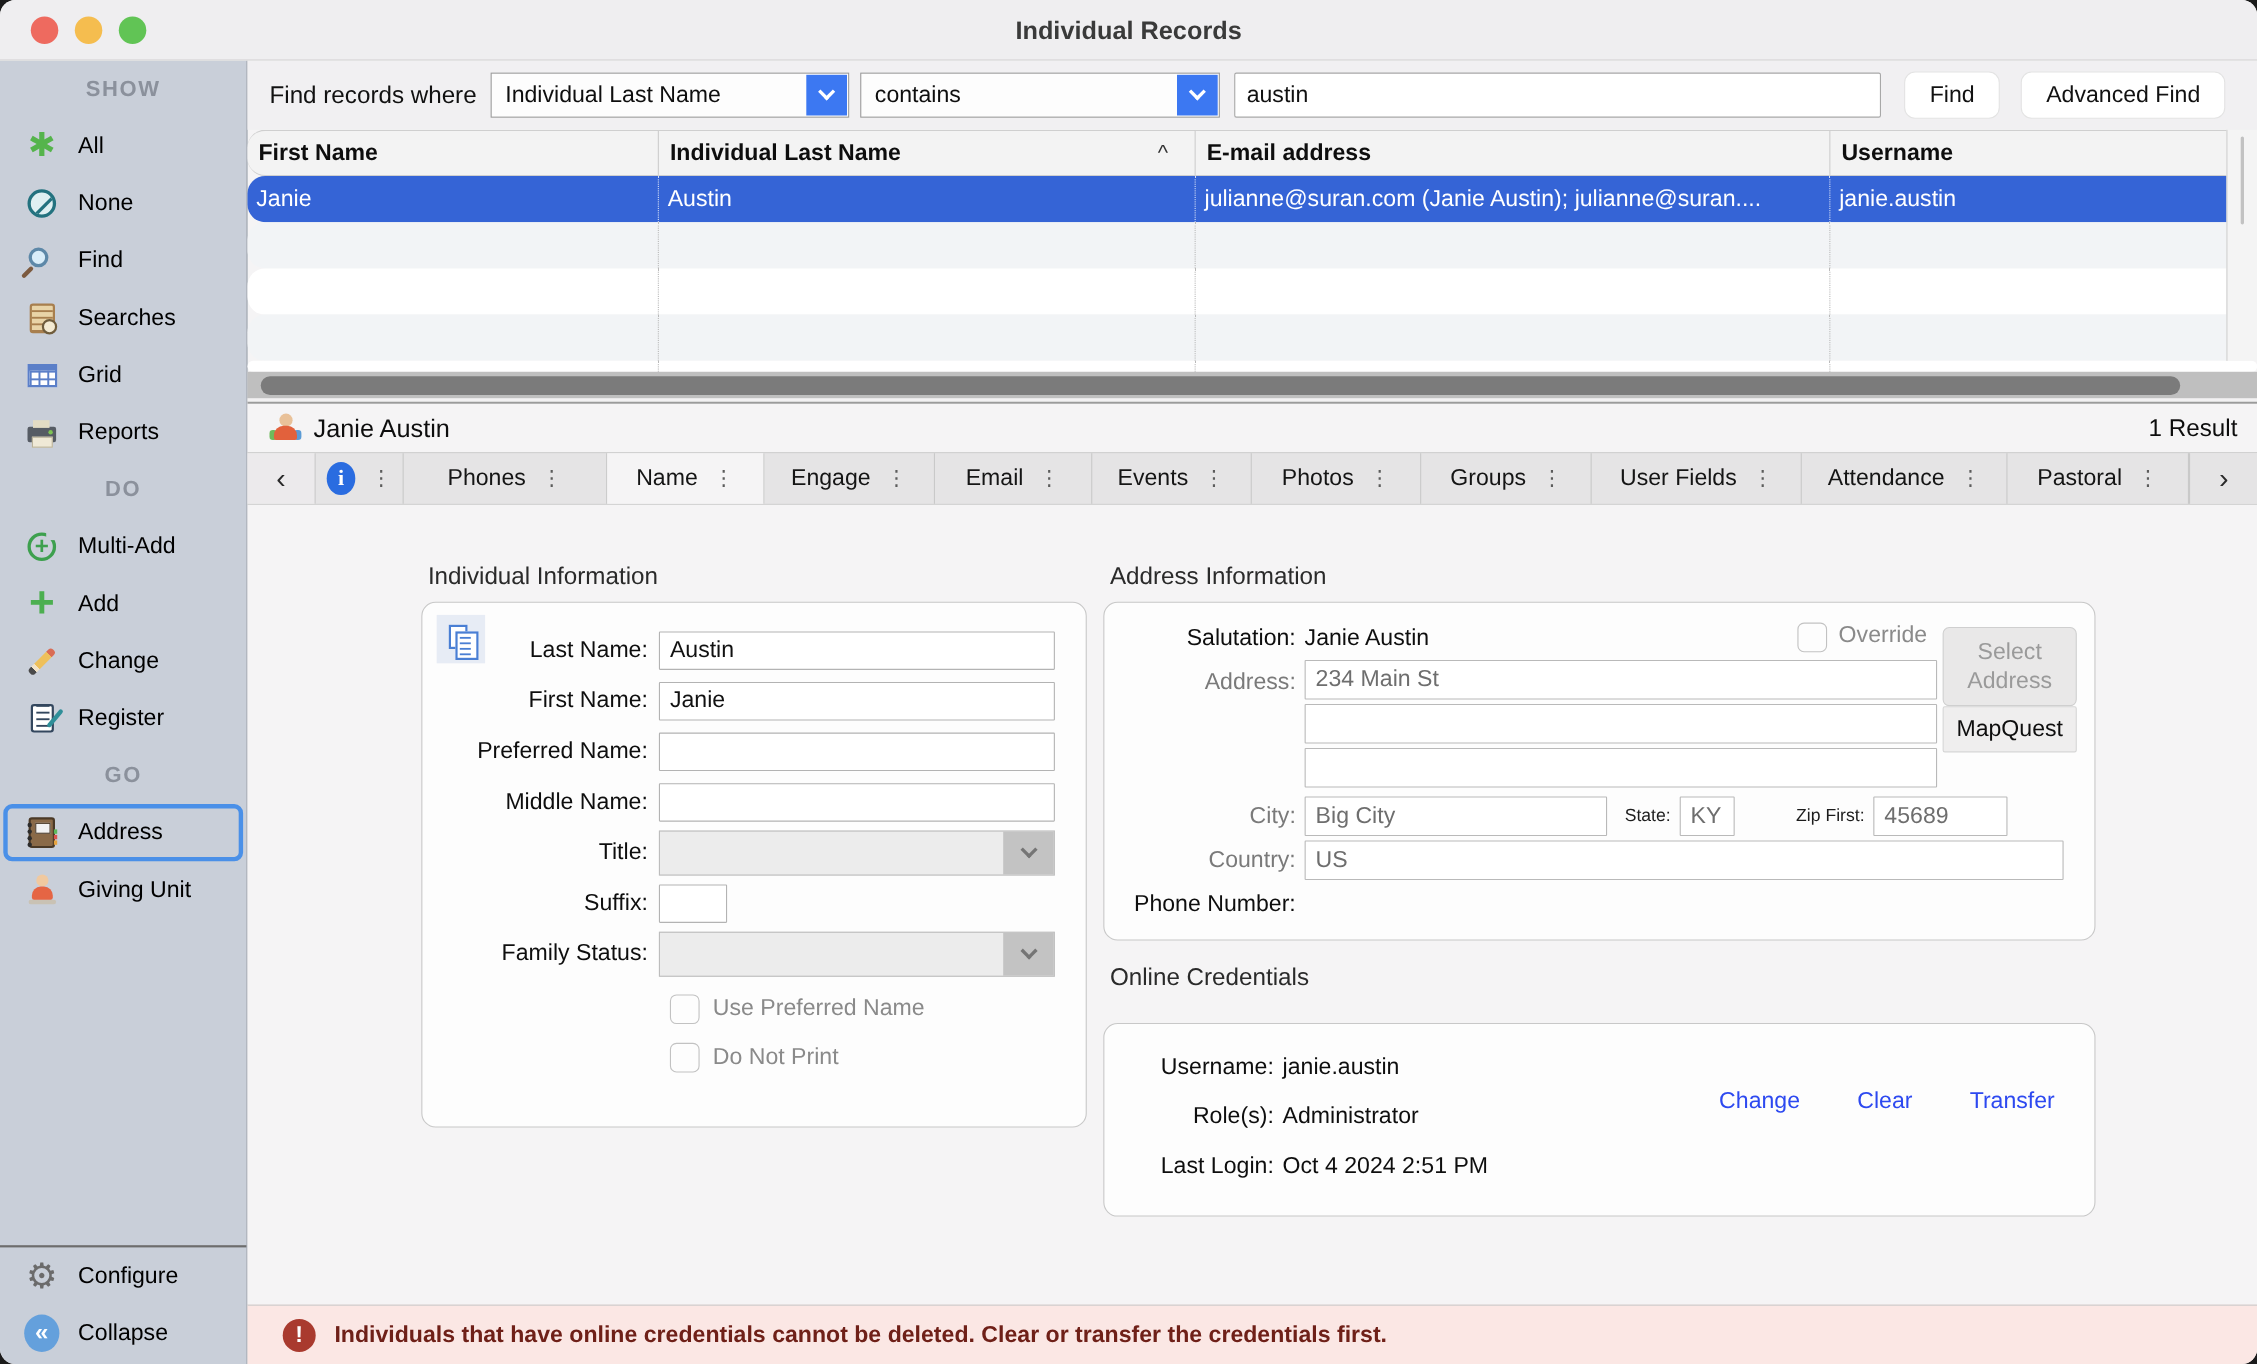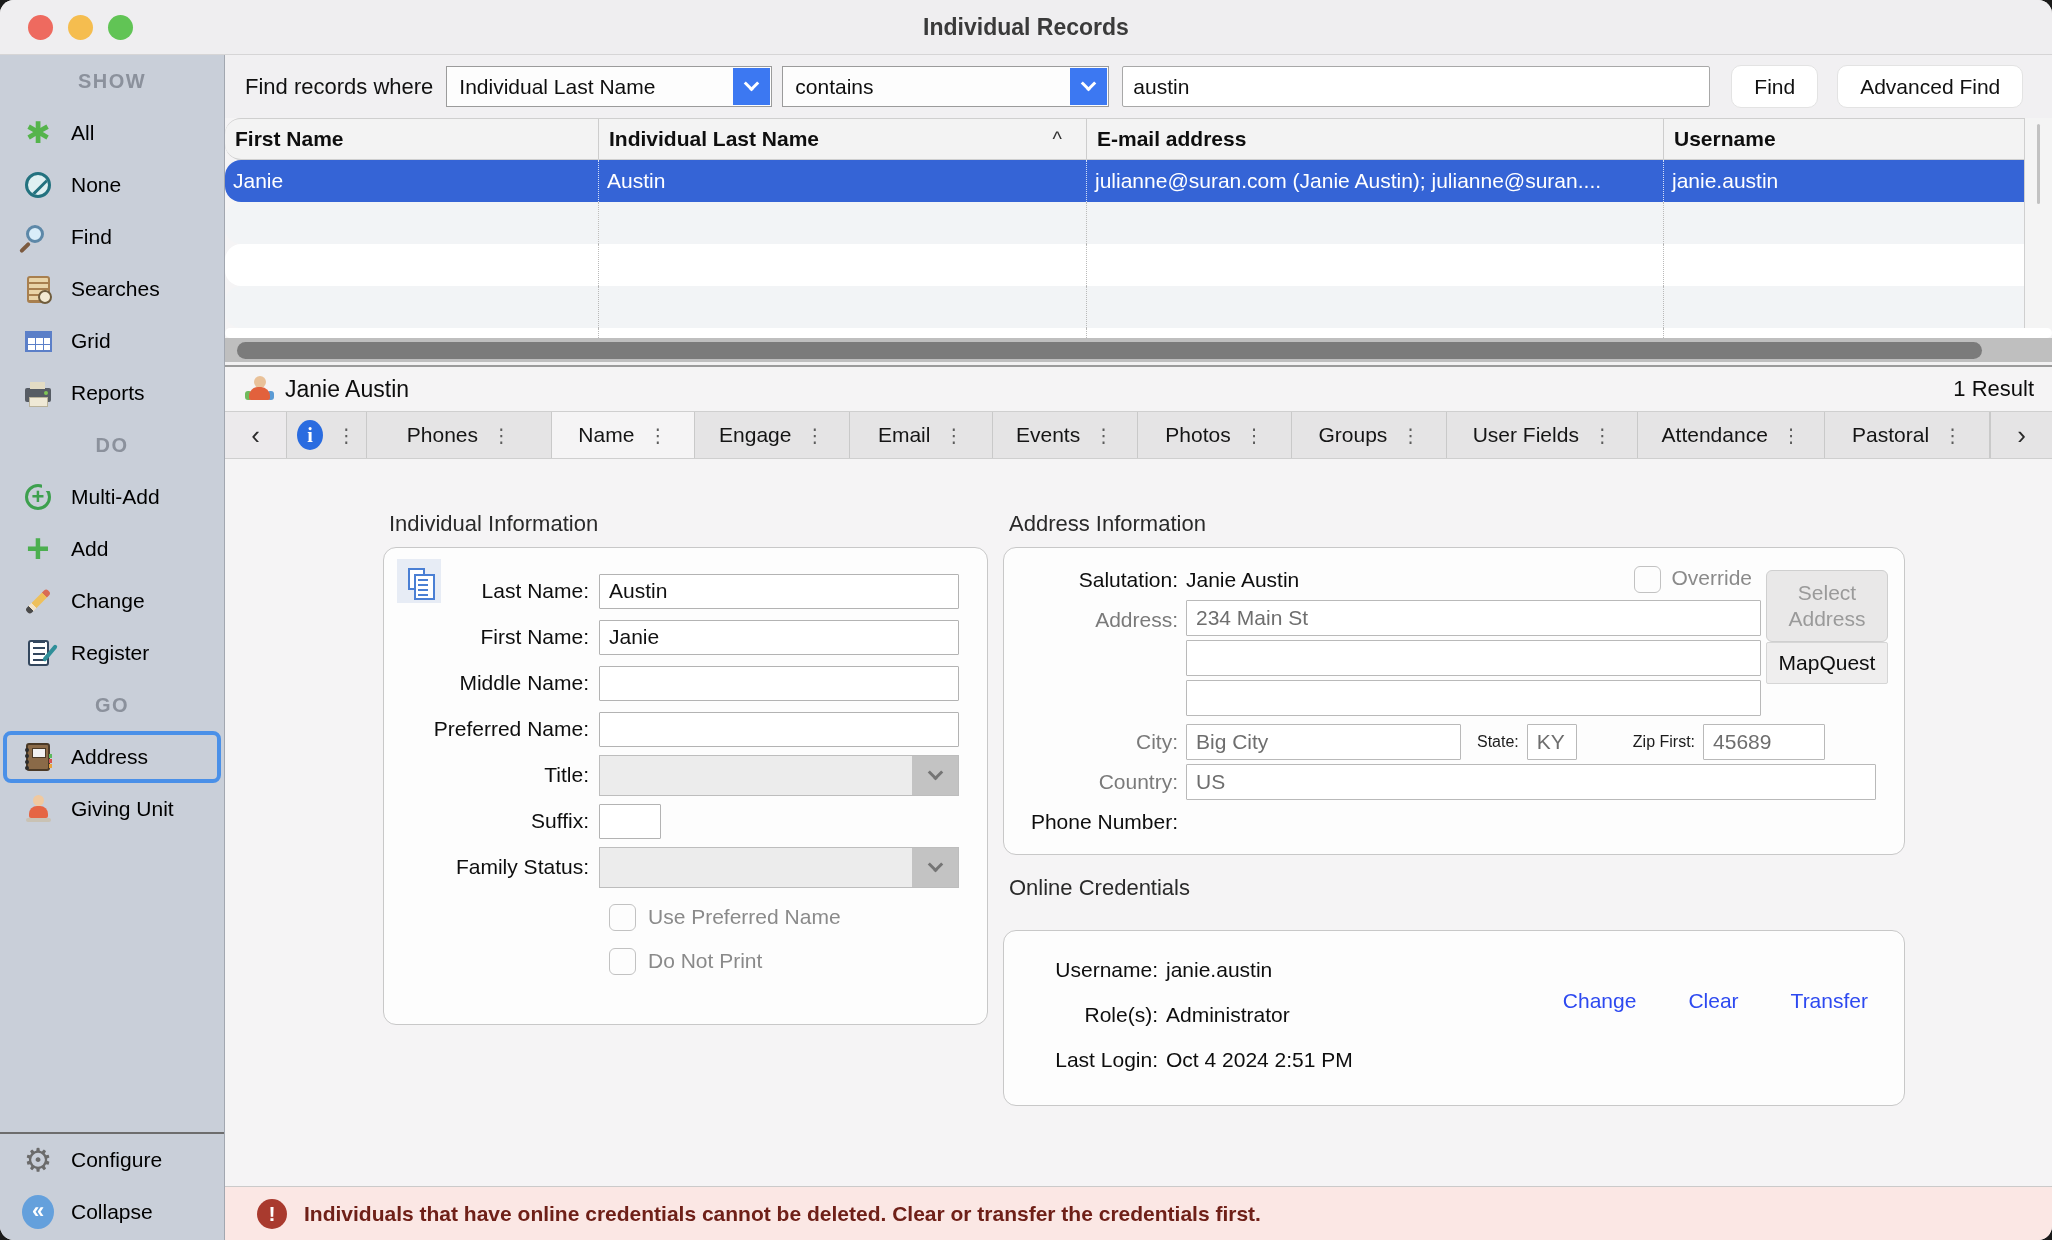--- a/index.html
+++ b/index.html
@@ -416,25 +416,25 @@
               </div>
             <div class="frow">
               <span class="flabel">Last Name:</span>
               <input class="tinput w-main" type="text" value="Austin" style="">
             </div>
             <div class="frow">
               <span class="flabel">First Name:</span>
               <input class="tinput w-main" type="text" value="Janie" style="">
             </div>
             <div class="frow">
+              <span class="flabel">Preferred Name:</span>
+              <input class="tinput w-main" type="text" style="">
+            </div>
+            <div class="frow">
               <span class="flabel">Middle Name:</span>
-              <input class="tinput w-main" type="text" style="">
-            </div>
-            <div class="frow">
-              <span class="flabel">Preferred Name:</span>
               <input class="tinput w-main" type="text" style="">
             </div>
             <div class="frow">
               <span class="flabel">Title:</span>
               <div class="gselect">
                   <span class="gsbtn">
                     <span class="chev gray"></span>
                   </span>
                 </div>
             </div>

